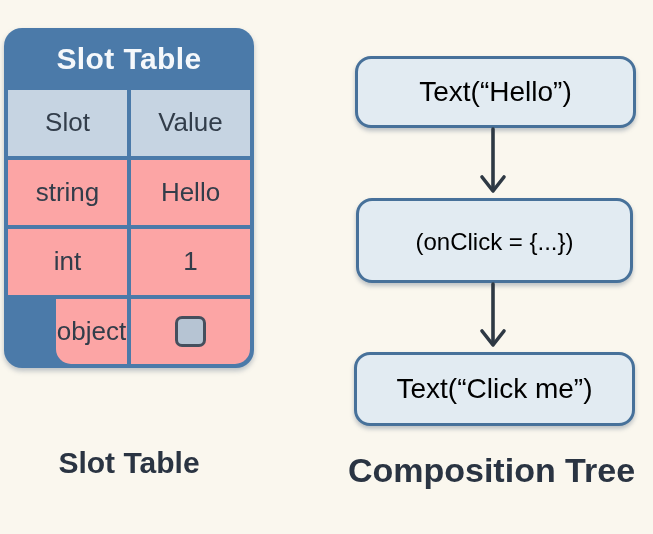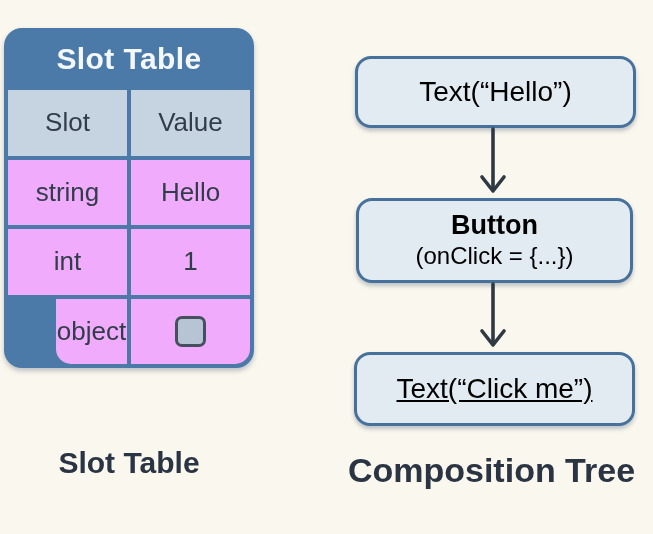--- a/index.html
+++ b/index.html
@@ -18,21 +18,21 @@
   .table-title{
     height:62px;flex:0 0 62px;display:flex;align-items:center;justify-content:center;
     color:#f5f8fb;font-size:30px;font-weight:bold;letter-spacing:.4px;
   }
   .table-grid{
     flex:1;display:grid;grid-template-columns:1fr 1fr;
     grid-template-rows:repeat(4,1fr);gap:4px;padding:0 4px 4px 4px;
   }
   .cell{
     display:flex;align-items:center;justify-content:center;
-    background:#f0abfc;color:#323d4a;font-size:26px;
+    background:#fca5a5;color:#323d4a;font-size:26px;
   }
   .cell.head{background:#c6d4e2;}
   .cell.bl{border-bottom-left-radius:15px;margin-left:48px;}
   .cell.br{border-bottom-right-radius:15px;}
   .obj-box{
     width:31px;height:31px;box-sizing:border-box;
     background:#b6c4d3;border:3px solid #454f5d;border-radius:7px;
   }
   
   .caption{position:absolute;font-weight:bold;color:#2a3442;text-align:center;}
@@ -43,21 +43,21 @@
     position:absolute;box-sizing:border-box;
     background:#e2ebf2;border:3px solid #47719a;border-radius:16px;
     box-shadow:0 3px 4px rgba(75,95,120,.35);
     display:flex;flex-direction:column;align-items:center;justify-content:center;
     color:#000000;
   }
   .node-1{left:355px;top:56px;width:281px;height:72px;font-size:28px;}
   .node-2{left:356px;top:198px;width:277px;height:85px;}
   .node-2 .main{font-size:27px;font-weight:bold;line-height:1.1;}
   .node-2 .sub{font-size:24px;margin-top:2px;}
-  .node-3{left:354px;top:352px;width:281px;height:74px;font-size:28px;text-decoration:underline;}
+  .node-3{left:354px;top:352px;width:281px;height:74px;font-size:28px;}
   .arrow{position:absolute;left:477px;}
   .arrow-1{top:127px;}
   .arrow-2{top:282px;}
 </style>
 </head>
 <body>
 
 <div class="slot-table">
   <div class="table-title">Slot Table</div>
   <div class="table-grid">
@@ -82,21 +82,20 @@
 <div class="node node-1">
   <span>Text(“Hello”)</span>
 </div>
 
 <svg class="arrow arrow-1" width="32" height="70" viewBox="0 0 32 70">
   <line x1="16" y1="2" x2="16" y2="60" stroke="#2e3944" stroke-width="3.6" stroke-linecap="round"></line>
   <polyline points="5,50 16,64 27,50" fill="none" stroke="#2e3944" stroke-width="3.6" stroke-linecap="round" stroke-linejoin="round"></polyline>
 </svg>
 
 <div class="node node-2">
-  <span class="main">Button</span>
   <span class="sub">(onClick = {...})</span>
 </div>
 
 <svg class="arrow arrow-2" width="32" height="69" viewBox="0 0 32 69">
   <line x1="16" y1="2" x2="16" y2="59" stroke="#2e3944" stroke-width="3.6" stroke-linecap="round"></line>
   <polyline points="5,49 16,63 27,49" fill="none" stroke="#2e3944" stroke-width="3.6" stroke-linecap="round" stroke-linejoin="round"></polyline>
 </svg>
 
 <div class="node node-3">
   <span>Text(“Click me”)</span>

